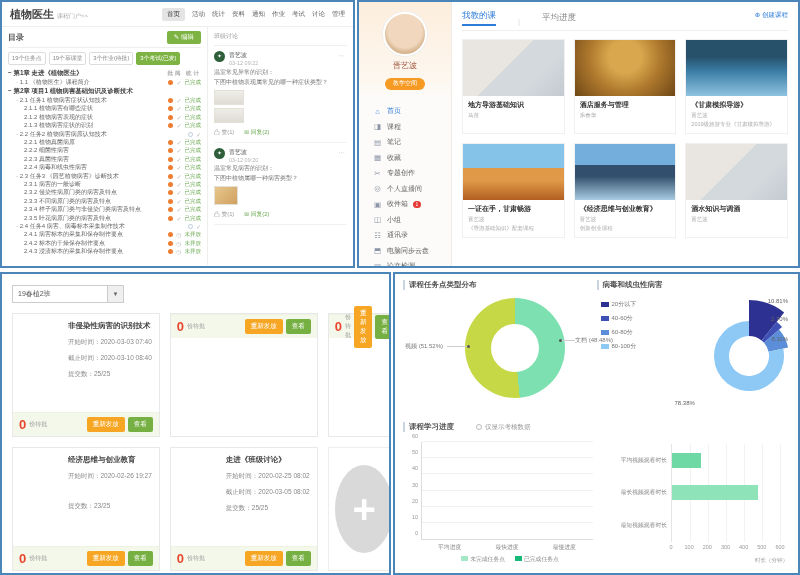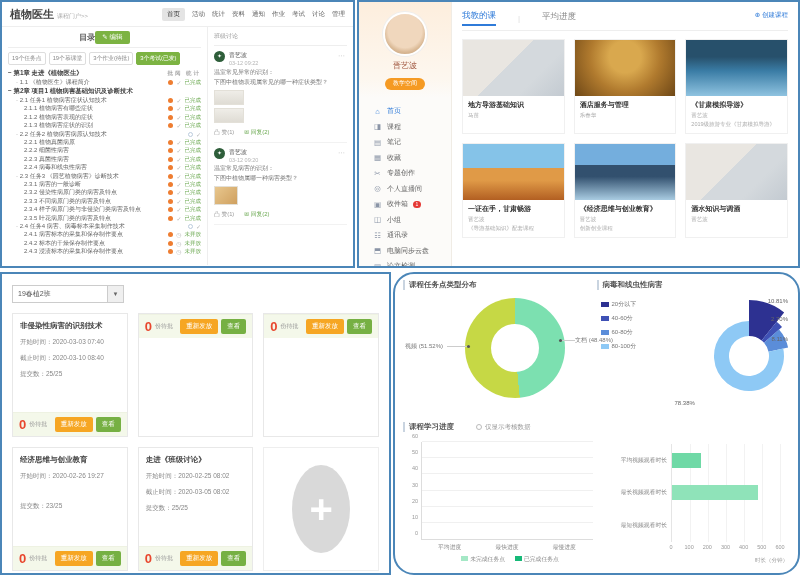--- a/index.html
+++ b/index.html
@@ -2,33 +2,33 @@
 <html><head>
 <meta charset="utf-8">
 <style>
   * { margin:0; padding:0; box-sizing:border-box; }
   html,body { width:800px; height:575px; background:#fff; font-family:"Liberation Sans","DejaVu Sans",sans-serif; overflow:hidden; }
   .stage { position:relative; width:800px; height:575px; background:#fff; }
   .panel { position:absolute; border:2px solid #4b86b8; background:#fff; overflow:hidden; }
   #panel-tl { left:0; top:0; width:355px; height:268px; }
   #panel-tr { left:357px; top:0; width:443px; height:268px; }
   #panel-bl { left:0; top:272px; width:391px; height:303px; }
-  #panel-br { left:393px; top:272px; width:407px; height:303px;border-radius:21px; }
+  #panel-br { left:393px; top:272px; width:407px; height:303px; }
 
   
   .tl-header { display:flex; align-items:center; justify-content:space-between; padding:5px 8px 4px 8px; border-bottom:1px solid #eee; }
   .tl-title { font-size:11px; font-weight:bold; color:#444; }
   .tl-sub { font-size:6px; color:#aaa; margin-left:3px; font-weight:normal; }
   .tl-nav { display:flex; gap:7px; font-size:6.5px; color:#666; align-items:center; }
   .tl-nav span { cursor:pointer; white-space:nowrap; }
   .tl-nav span.act { background:#e4e4e4; border-radius:2px; padding:2px 5px; color:#333; }
   .tl-body { display:flex; height:calc(100% - 26px); }
   .tl-left { width:206px; border-right:1px solid #eee; padding:4px 6px; overflow:hidden; }
   .tl-right { flex:1; padding:3px 6px; overflow:hidden; }
-  .tl-catalog { display:flex; justify-content:center; align-items:center; border-bottom:1px solid #eee; padding-bottom:3px; }
+  .tl-catalog { display:flex; justify-content:space-between; align-items:center; border-bottom:1px solid #eee; padding-bottom:3px; }
   .tl-catalog-label { font-size:8px; color:#555; font-weight:bold; }
   .tl-edit { background:#7cb342; color:#fff; font-size:6.5px; border:none; border-radius:2px; padding:2px 7px; cursor:pointer; }
   .tl-chips { display:flex; gap:3px; margin:4px 0 3px 0; align-items:center; }
   .tl-chip { font-size:5.8px; color:#888; border:1px solid #ddd; border-radius:2px; padding:1px 3px; white-space:nowrap; cursor:pointer; }
   .tl-chip.act { background:#7cb342; border-color:#7cb342; color:#fff; }
   .tl-tree { margin-top:2px; }
   .tl-row { display:flex; align-items:center; height:8.4px; font-size:6px; color:#666; white-space:nowrap; cursor:pointer; }
   .tl-row .txt { overflow:hidden; text-overflow:ellipsis; flex:1; }
   .tl-row.lvl1 { font-weight:bold; color:#444; font-size:6.4px; height:10px; }
   .tl-row.lvl2 { padding-left:8px; }
@@ -59,21 +59,21 @@
   .tr-profile { background:linear-gradient(180deg,#fdeedd,#fdf7ef 80%,#fcfbf9); text-align:center; padding:10px 0 8px 0; }
   .tr-avatar { width:44px; height:44px; border-radius:50%; margin:0 auto; background:radial-gradient(circle at 50% 42%,#f0d7bd 0 55%,#d9b894 70%,#b9926b); border:2px solid #fff; box-shadow:0 0 0 1px #eee; }
   .tr-name { font-size:8px; color:#9c4f36; margin-top:4px; }
   .tr-badge { display:inline-block; margin-top:4px; background:#f59a23; color:#fff; font-size:6px; border-radius:7px; padding:1.5px 8px; cursor:pointer; }
   .tr-menu { padding:6px 0 0 14px; }
   .tr-item { display:flex; align-items:center; gap:5px; font-size:7px; color:#666; height:15.5px; cursor:pointer; position:relative; }
   .tr-item .ic { font-size:7.5px; color:#8a94a6; width:9px; text-align:center; }
   .tr-item.act, .tr-item.act .ic { color:#2f7bd9; }
   .tr-mbadge { background:#e53935; color:#fff; font-size:5px; border-radius:5px; padding:0 2.5px; line-height:7px; height:7px; }
   .tr-main { flex:1; background:#fff; padding:8px 10px; overflow:hidden; }
-  .tr-tabs { display:flex; align-items:center; gap:22px; border-bottom:1px solid #eee; padding-bottom:4px; position:relative; }
+  .tr-tabs { display:flex; align-items:flex-end; gap:22px; border-bottom:1px solid #eee; padding-bottom:4px; position:relative; }
   .tr-tab { font-size:8.5px; color:#888; cursor:pointer; padding-bottom:2px; }
   .tr-tab.act { color:#2f7bd9; border-bottom:2px solid #2f7bd9; }
   .tr-tabsep { color:#ddd; font-size:8px; }
   .tr-create { position:absolute; right:0; top:1px; color:#2f7bd9; font-size:6.5px; cursor:pointer; }
   .tr-grid { display:grid; grid-template-columns:repeat(3,1fr); gap:9px; margin-top:8px; }
   .tr-card { background:#fff; border:1px solid #f0f0f0; cursor:pointer; }
   .tr-img { height:56px; }
   .img-desk  { background:linear-gradient(135deg,#e9e6e1 0 45%,#d4d9dd 45% 70%,#c3cad1); }
   .img-hotel { background:radial-gradient(circle at 50% 30%,#d9a84e 0 25%,#b07a2e 55%,#6e4716); }
   .img-lake  { background:linear-gradient(180deg,#27506b 0 30%,#3a7ca5 55%,#8fc3e0); }
@@ -82,21 +82,21 @@
   .tr-info { padding:4px 5px 5px 5px; }
   .tr-ctitle { font-size:7px; font-weight:bold; color:#333; white-space:nowrap; overflow:hidden; text-overflow:ellipsis; }
   .tr-csub { font-size:5.5px; color:#aaa; margin-top:2px; white-space:nowrap; overflow:hidden; text-overflow:ellipsis; min-height:6px; }
 
   
   .bl-wrap { padding:8px 10px; height:100%; background:#fff; }
   .bl-select { display:inline-flex; align-items:center; justify-content:space-between; width:112px; height:18px; border:1px solid #ccc; font-size:7px; color:#555; padding:0 0 0 5px; cursor:pointer; background:#fff; }
   .bl-arrow { width:16px; height:16px; background:#efefef; border-left:1px solid #ccc; color:#666; font-size:6px; display:flex; align-items:center; justify-content:center; }
   .bl-grid { display:grid; grid-template-columns:repeat(3,1fr); gap:10px; margin-top:10px; }
   .bl-card { border:1px solid #e8e8e8; background:#fff; height:124px; display:flex; flex-direction:column; }
-  .bl-cbody { padding:7px 7px 0 7px; flex:1; }
+  .bl-cbody { padding:7px 7px 0 7px; flex:1;margin-left:48px; }
   .bl-ctitle { font-size:7.5px; font-weight:bold; color:#444; white-space:nowrap; overflow:hidden; text-overflow:ellipsis; }
   .bl-cline { font-size:6.5px; color:#888; margin-top:7px; min-height:7px; white-space:nowrap; }
   .bl-cfoot { background:#f4f8ea; border-top:1px solid #eef2e2; height:24px; display:flex; align-items:center; padding:0 6px; gap:3px; }
   .bl-zero { color:#e8472e; font-size:13px; font-weight:bold; }
   .bl-pend { color:#999; font-size:6px; margin-right:auto; }
   .bl-btn { border:none; color:#fff; font-size:6.5px; border-radius:2px; padding:3px 6px; cursor:pointer; }
   .bl-btn.orange { background:#f6a623; }
   .bl-btn.green { background:#76b043; }
   .bl-plus { border:1px solid #eee; display:flex; align-items:center; justify-content:center; cursor:pointer; }
   .bl-plus-oval { width:58px; height:88px; border-radius:50%; background:#d9d9d9; color:#fff; font-size:40px; display:flex; align-items:center; justify-content:center; font-weight:bold; }

